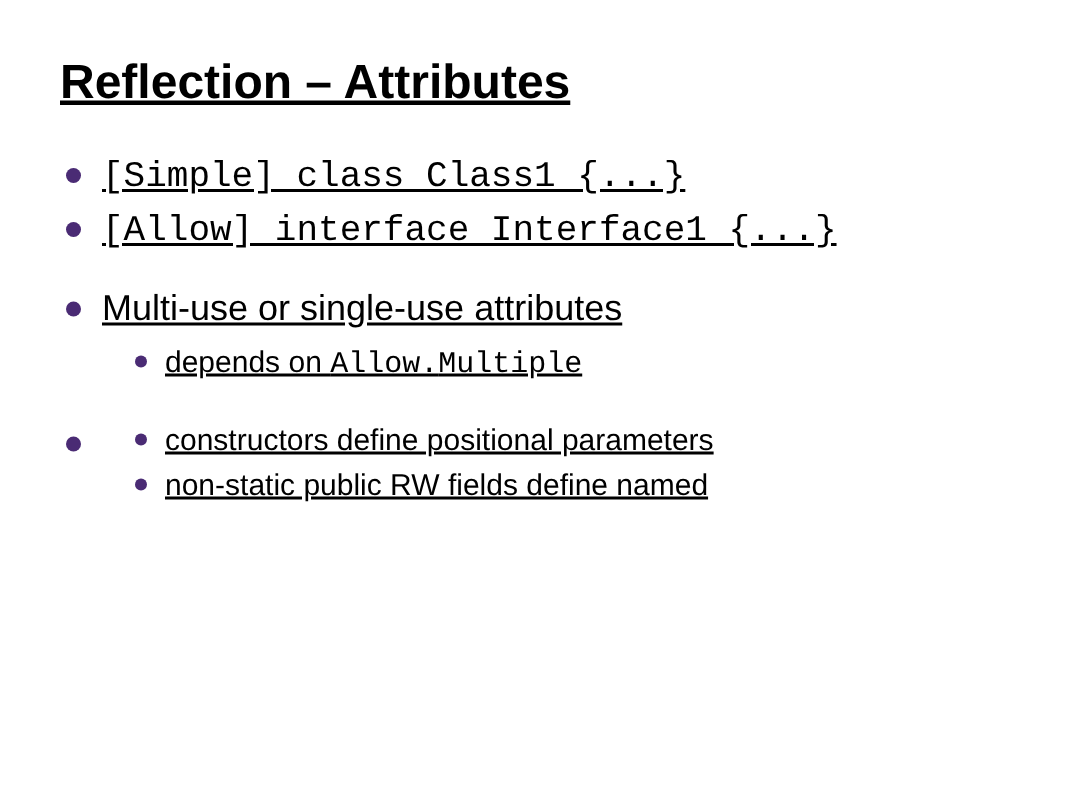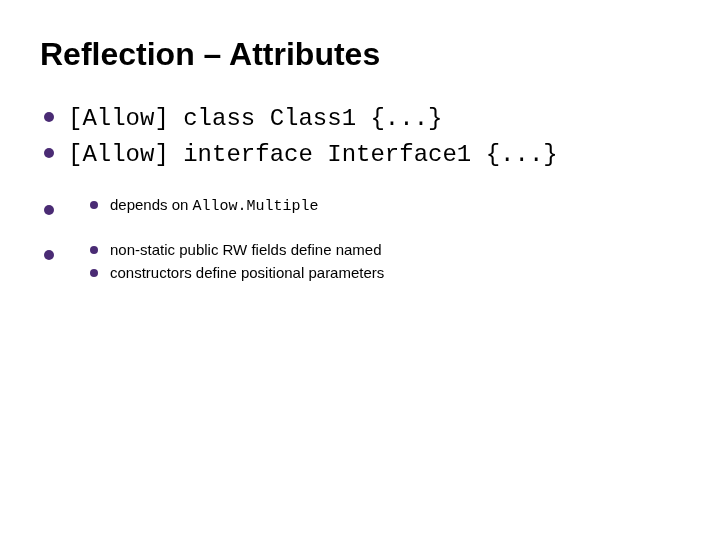--- a/index.html
+++ b/index.html
@@ -9,20 +9,21 @@
     height: 540px;
     background: #ffffff;
     font-family: Arial, Helvetica, sans-serif;
     color: #000;
   }
   .slide {
     box-sizing: border-box;
     padding: 36px 40px 20px 40px;
     width: 720px;
     height: 540px;
+    text-decoration: underline;
   }
   .title {
     font-size: 32px;
     font-weight: bold;
     margin: 0 0 28px 0;
   }
   ul.level0 {
     list-style: none;
     margin: 0;
     padding: 0;
@@ -44,21 +45,21 @@
     background: #4a2b74;
     border-radius: 50%;
   }
   ul.level1 {
     list-style: none;
     margin: 6px 0 0 0;
     padding: 0 0 0 20px;
   }
   ul.level1 > li {
     position: relative;
-    font-size: 15px;
+    font-size: 20px;
     line-height: 1.4;
     padding-left: 22px;
     margin: 2px 0;
   }
   ul.level1 > li::before {
     content: "";
     position: absolute;
     left: 2px;
     top: 0.45em;
     width: 8px;
@@ -78,46 +79,47 @@
 </head>
 <body>
 
 <div class="slide">
 
   <h1 class="title">Reflection – Attributes</h1>
 
   <ul class="level0">
 
     <li>
-      <span class="code">[Allow] class Class1 {...}</span>
+      <span class="code">[Simple] class Class1 {...}</span>
     </li>
 
     <li>
       <span class="code">[Allow] interface Interface1 {...}</span>
     </li>
 
     <li class="gap" style="list-style: none; padding: 0px; height: 14px;"></li>
 
     <li>
+      <span>Multi-use or single-use attributes</span>
       <ul class="level1">
         <li>
           <span>depends on </span><span class="code frag-allow">Allow.</span><span class="code frag-multiple">Multiple</span>
         </li>
       </ul>
     </li>
 
     <li class="gap" style="list-style: none; padding: 0px; height: 14px;"></li>
 
     <li>
       <ul class="level1">
         <li>
-          <span>non-static public RW fields define named</span>
+          <span>constructors define positional parameters</span>
         </li>
         <li>
-          <span>constructors define positional parameters</span>
+          <span>non-static public RW fields define named</span>
         </li>
       </ul>
     </li>
 
   </ul>
 
 </div>
 
 <style>
   

